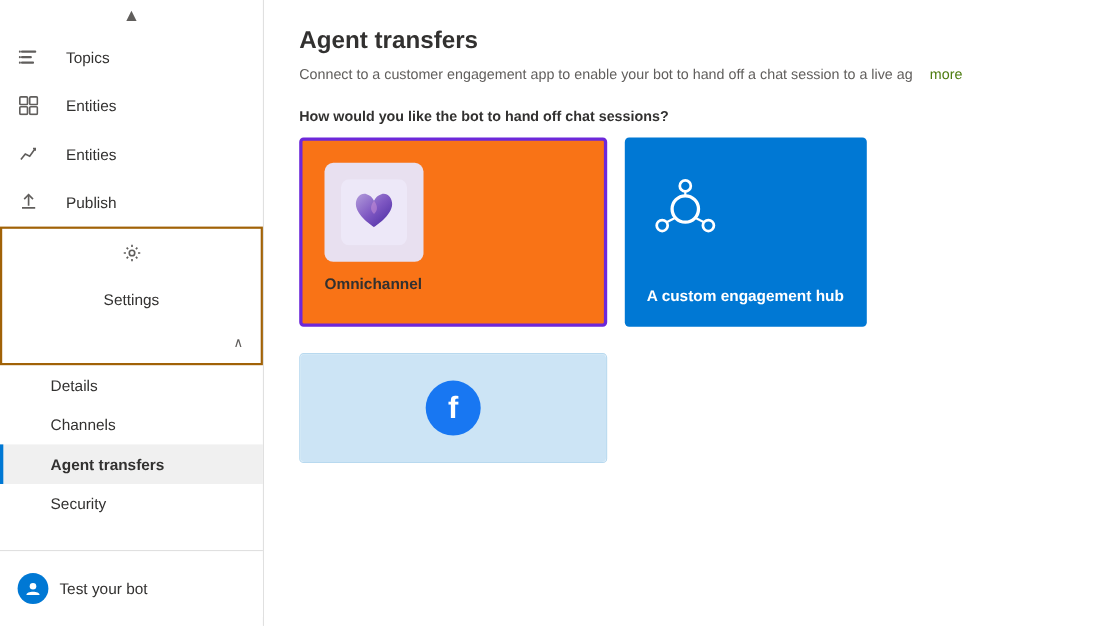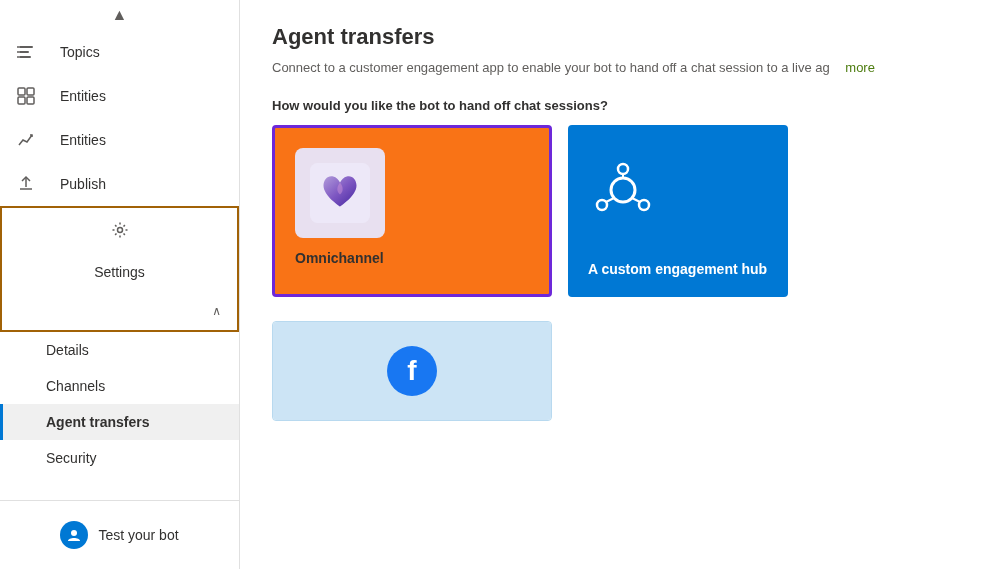--- a/index.html
+++ b/index.html
@@ -97,21 +97,20 @@
 
     .test-bot-item {
       display: flex;
       align-items: center;
       padding: 12px 16px;
       cursor: pointer;
       font-size: 14px;
       color: #323130;
       gap: 10px;
       background: #fff;
-      justify-content: center;
     }
 
     .bot-avatar {
       width: 28px;
       height: 28px;
       background: #0078d4;
       border-radius: 50%;
       display: flex;
       align-items: center;
       justify-content: center;

